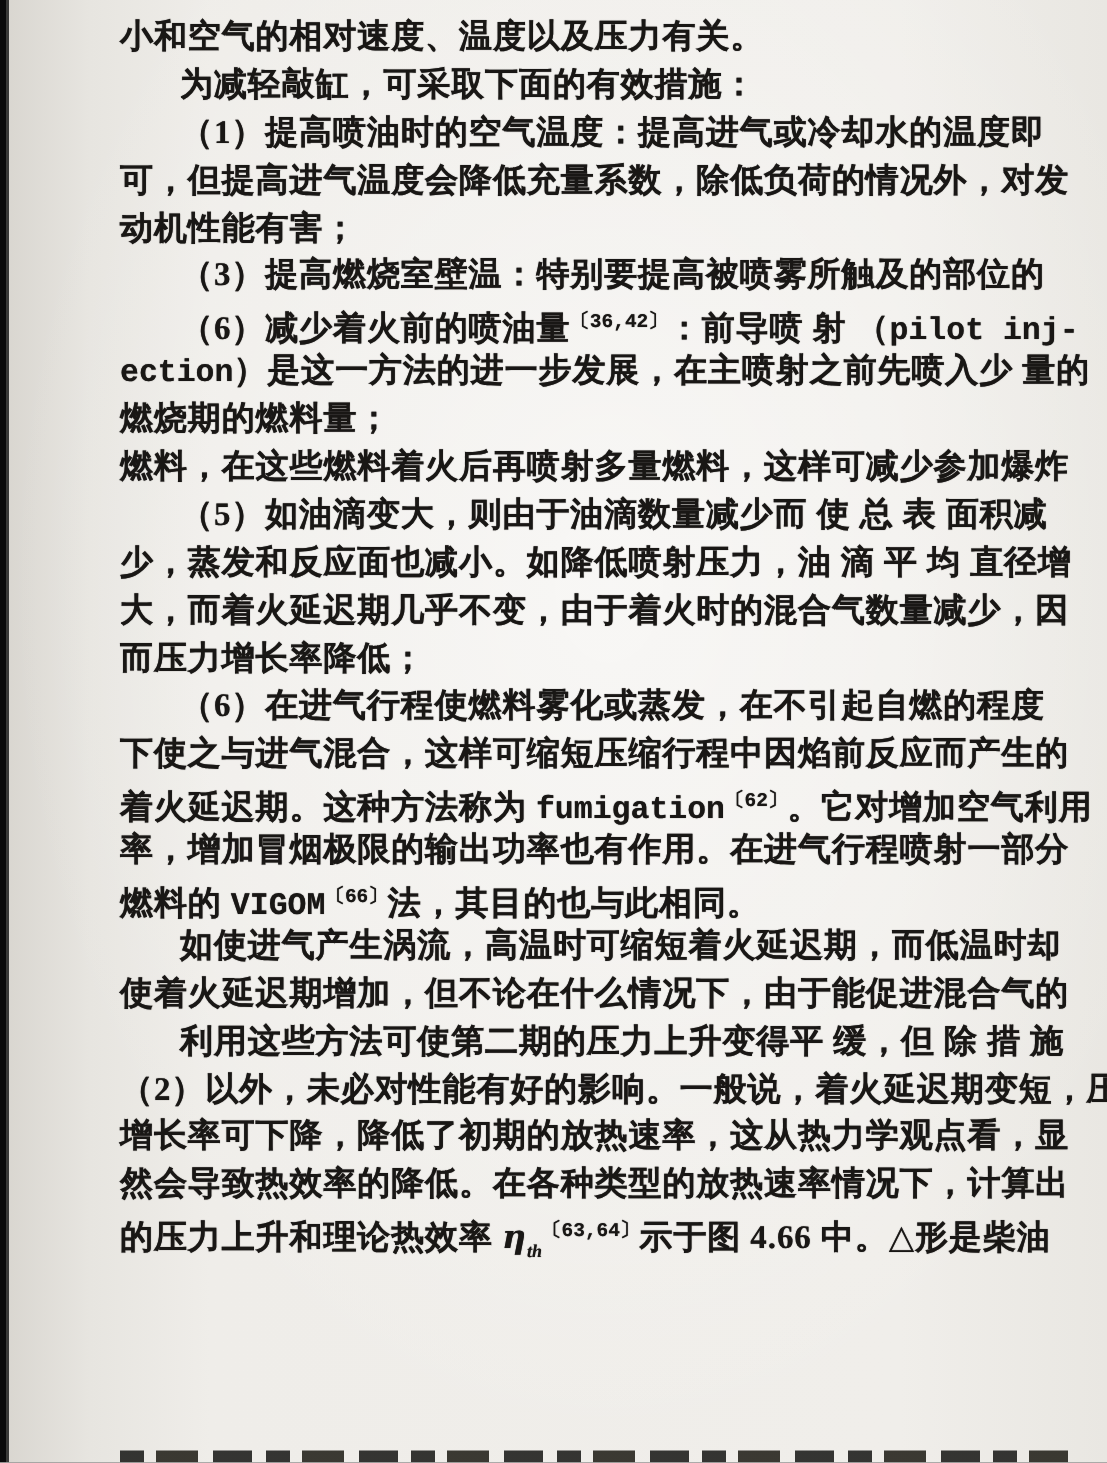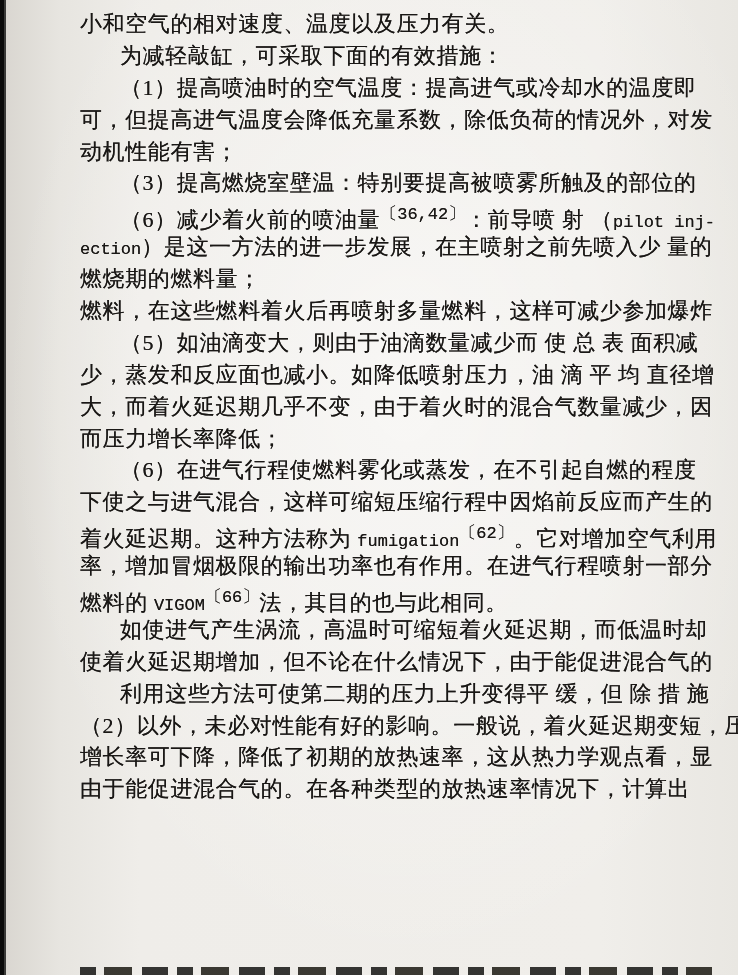--- a/index.html
+++ b/index.html
@@ -16,32 +16,32 @@
   }
   .edge-bar{
     position:absolute;left:0;top:0;bottom:0;width:6px;
     background:linear-gradient(90deg,#0a0a0a 0 4px,#3a3a38 4px 6px);
   }
   .text-block{
     position:absolute;left:80px;top:8px;right:20px;
   }
   .line{
     height:31.9px;line-height:31.9px;
-    font-size:22px;font-weight:400;
+    font-size:22px;font-weight:700;
     letter-spacing:0.6px;
     white-space:nowrap;
     text-shadow:0 0 .6px rgba(20,18,16,.8);
   }
   .line.indent{padding-left:40px;}
   .seg-latin{
     font-family:"Liberation Mono","DejaVu Sans Mono",monospace;
-    font-size:17px;letter-spacing:0;
+    font-size:21px;letter-spacing:0;
   }
   .seg-sup{
-    font-size:17px;vertical-align:super;letter-spacing:0;
+    font-size:13px;vertical-align:super;letter-spacing:0;
     font-family:"Liberation Mono","DejaVu Sans Mono",monospace;
     text-align:right;
   }
   .seg-sub{
     font-size:12px;vertical-align:sub;letter-spacing:0;font-style:italic;
     font-family:"Liberation Serif","DejaVu Serif",serif;
   }
   .seg-eta{font-style:italic;font-family:"DejaVu Serif",serif;}
   .cutoff-line{
     position:absolute;left:80px;right:26px;bottom:0;height:8px;
@@ -75,16 +75,17 @@
       <div class="line indent"><span>（6）在进气行程使燃料雾化或蒸发，在不引起自燃的程度</span></div>
       <div class="line"><span>下使之与进气混合，这样可缩短压缩行程中因焰前反应而产生的</span></div>
       <div class="line"><span>着火延迟期。这种方法称为 </span><span class="seg-latin">fumigation</span><span class="seg-sup">〔62〕</span><span>。它对增加空气利用</span></div>
       <div class="line"><span>率，增加冒烟极限的输出功率也有作用。在进气行程喷射一部分</span></div>
       <div class="line"><span>燃料的 </span><span class="seg-latin">VIGOM</span><span class="seg-sup">〔66〕</span><span>法，其目的也与此相同。</span></div>
       <div class="line indent"><span>如使进气产生涡流，高温时可缩短着火延迟期，而低温时却</span></div>
       <div class="line"><span>使着火延迟期增加，但不论在什么情况下，由于能促进混合气的</span></div>
       <div class="line indent"><span>利用这些方法可使第二期的压力上升变得平 缓，但 除 措 施</span></div>
       <div class="line"><span>（2）以外，未必对性能有好的影响。一般说，着火延迟期变短，压力</span></div>
       <div class="line"><span>增长率可下降，降低了初期的放热速率，这从热力学观点看，显</span></div>
-      <div class="line"><span>由于能促进混合气的。在各种类型的放热速率情况下，计算出</span></div>
+      <div class="line"><span>然会导致热效率的降低。在各种类型的放热速率情况下，计算出</span></div>
+      <div class="line"><span>的压力上升和理论热效率 </span><span class="seg-eta">η</span><span class="seg-sub">th</span><span class="seg-sup">〔63,64〕</span><span>示于图 4.66 中。△形是柴油</span></div>
     </div>
   <div class="cutoff-line"></div>
 </div>
 
 </body></html>

